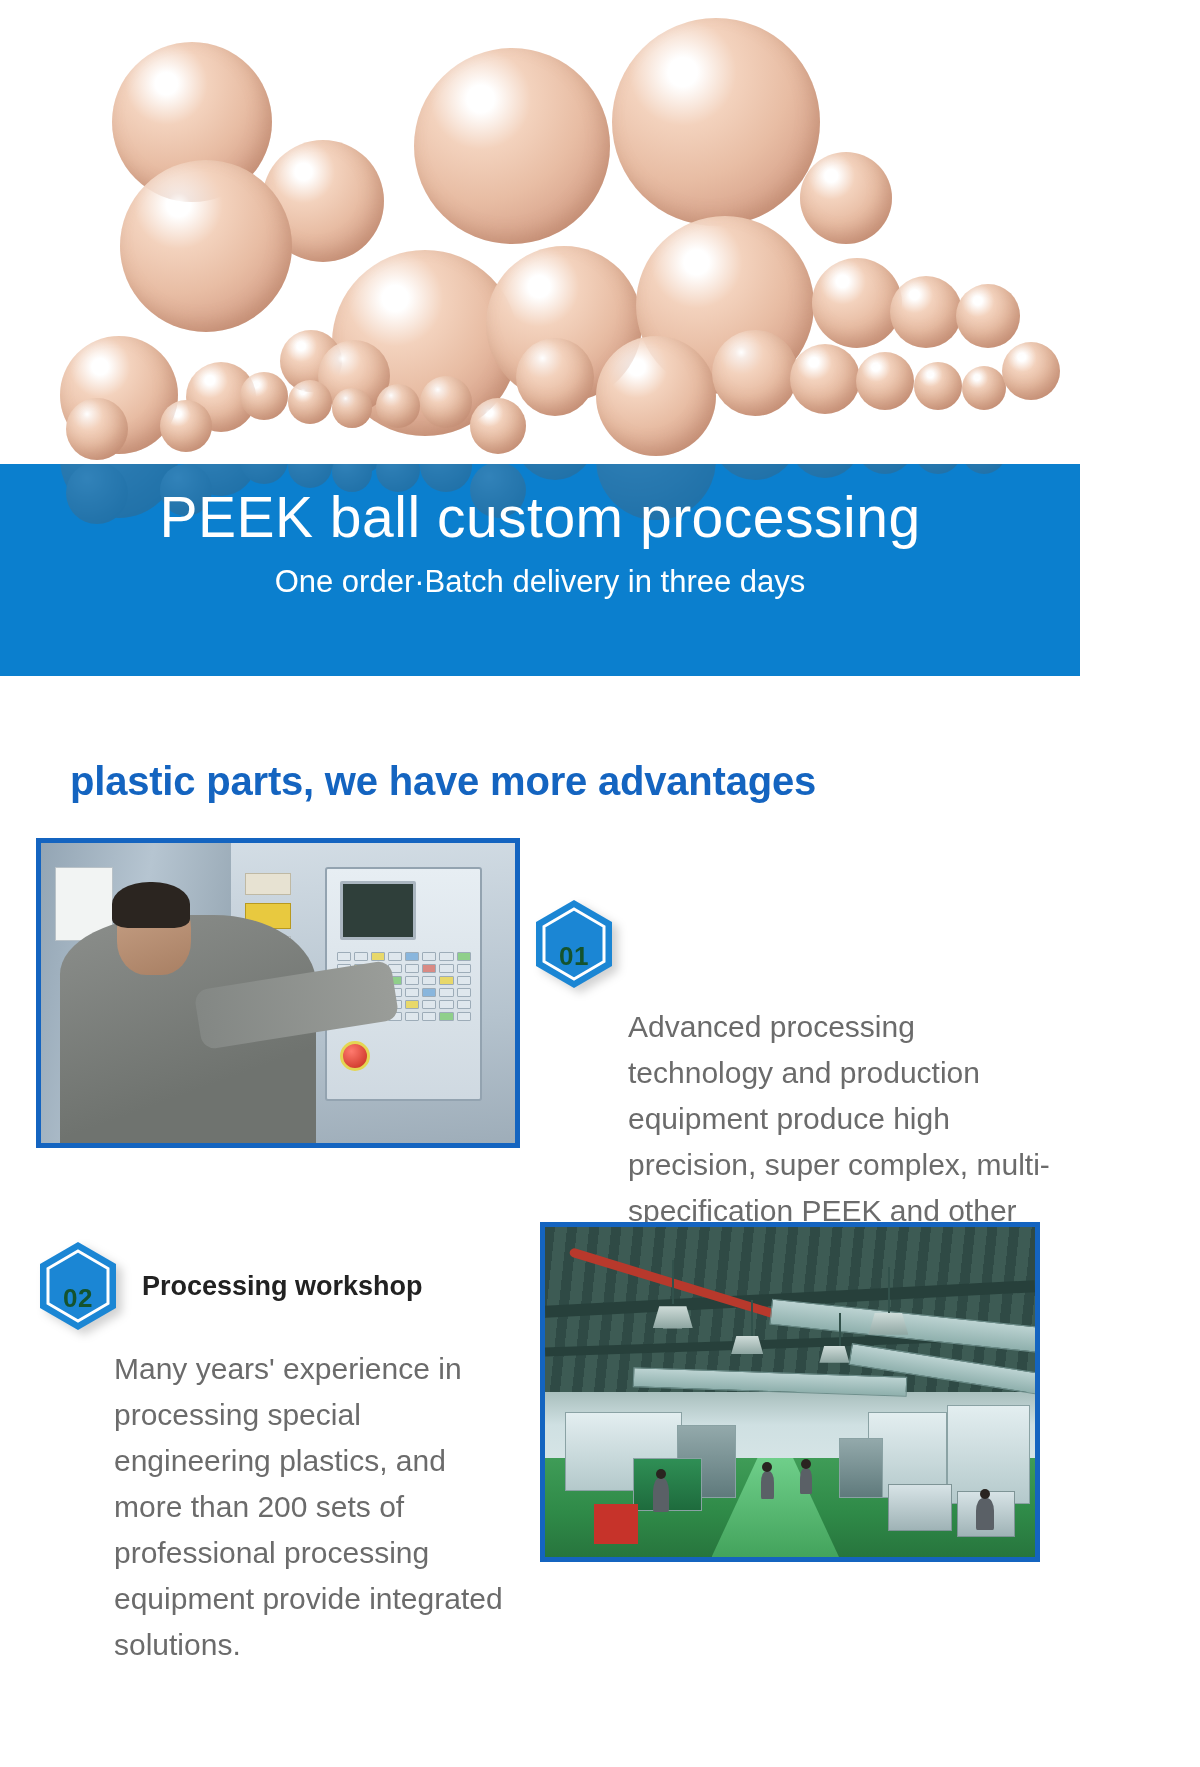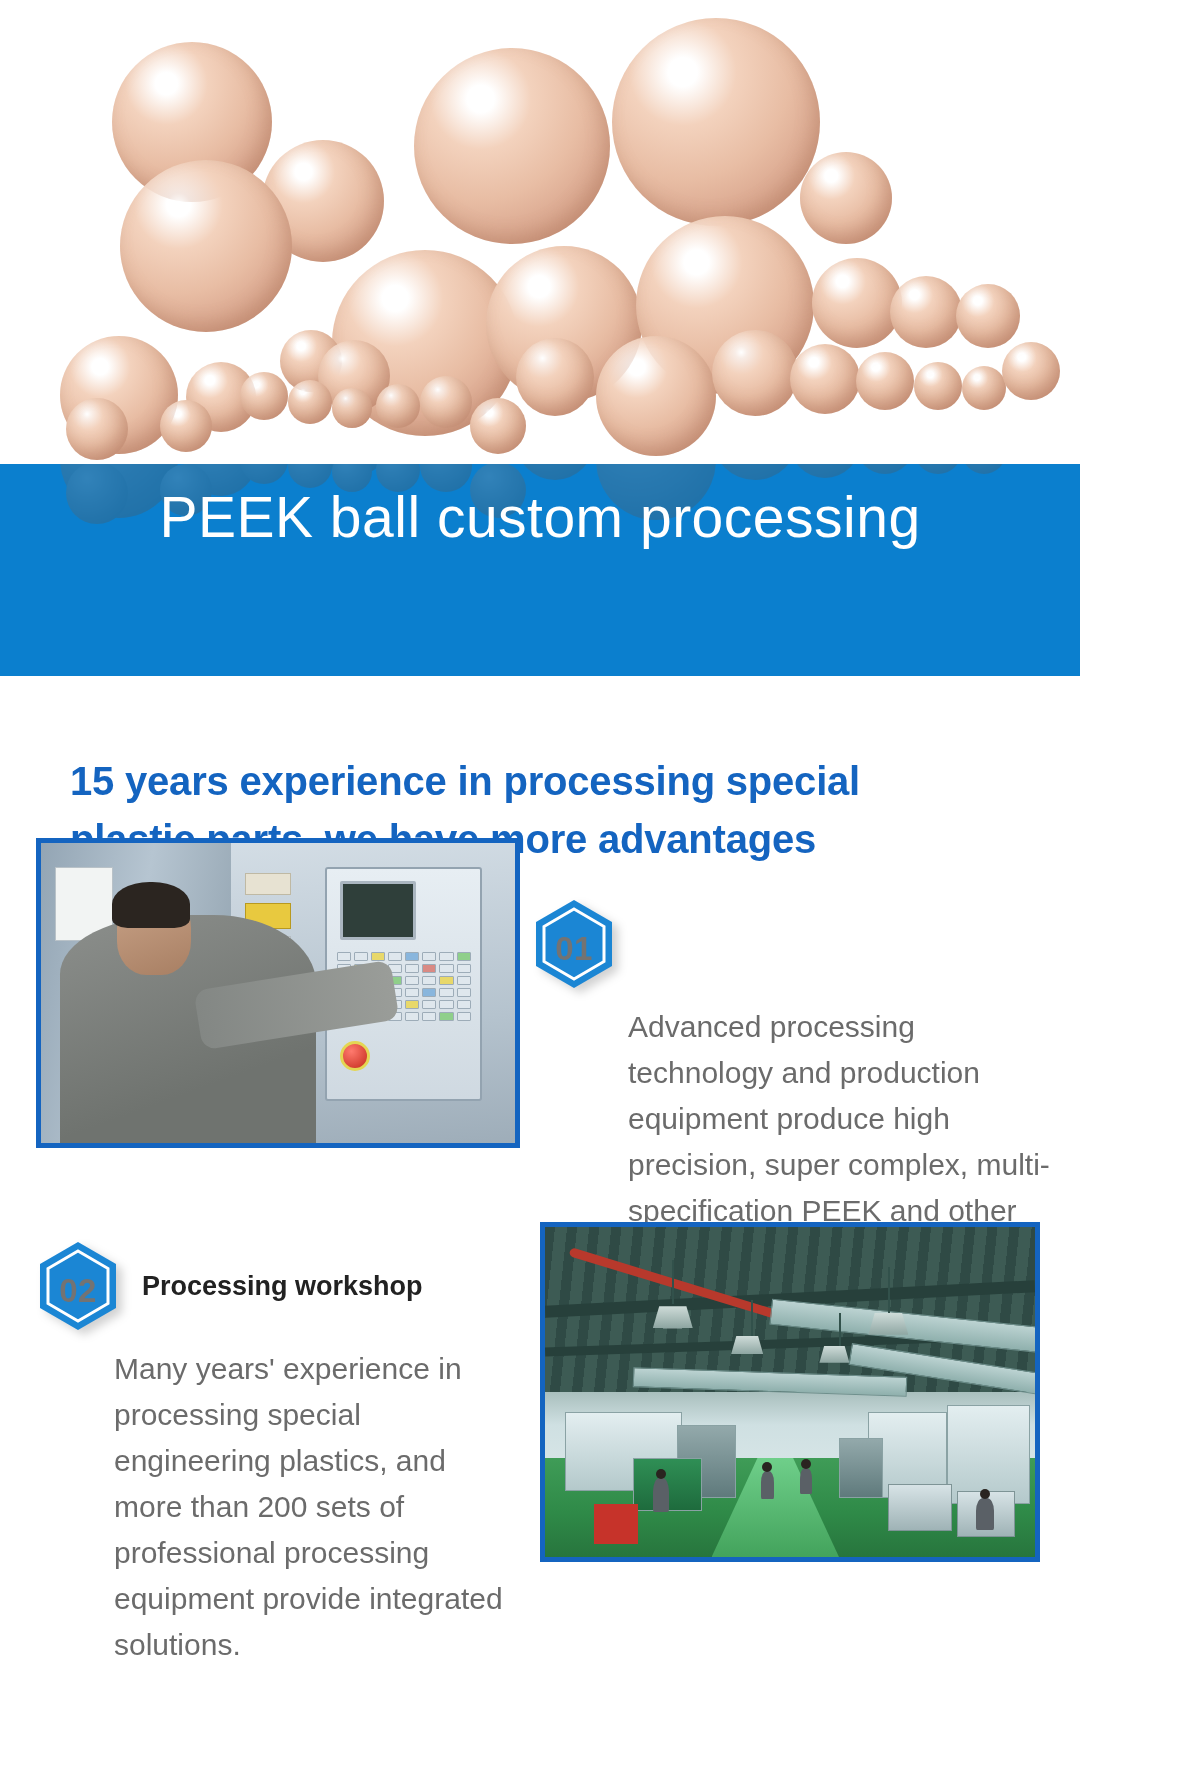--- a/index.html
+++ b/index.html
@@ -166,23 +166,23 @@
 
   
   .feature { position: absolute; }
   #feature-01 { left: 532px; top: 898px; width: 536px; }
   #feature-02 { left: 36px; top: 1240px; width: 500px; }
 
   .feature-head { display: flex; align-items: center; }
   .badge { position: relative; width: 84px; height: 92px; flex: 0 0 84px; }
   .badge svg { display: block; width: 84px; height: 92px; filter: drop-shadow(6px 5px 5px rgba(0,0,0,0.18)); }
   .badge-num {
-    position: absolute; left: 0; top: 5px; width: 84px; height: 92px;
+    position: absolute; left: 0; top: 12px; width: 84px; height: 92px;
     display: flex; align-items: center; justify-content: center;
-    color: #737373; font-size: 33px; font-weight: 700; letter-spacing: 0.5px;
+    color: #14532d; font-size: 26px; font-weight: 700; letter-spacing: 0.5px;
   }
   .feature-title {
     margin-left: 22px;
     color: #222222;
     font-size: 27px;
     font-weight: 700;
     line-height: 34px;
     white-space: nowrap;
   }
   .feature-body {
@@ -256,24 +256,24 @@
         <div class="ball" style="left:914px;top:-38px;width:48px;height:48px;"></div>
         <div class="ball" style="left:962px;top:-34px;width:44px;height:44px;"></div>
 
         <div class="ball" style="left:66px;top:-2px;width:62px;height:62px;"></div>
         <div class="ball" style="left:160px;top:0px;width:52px;height:52px;"></div>
         <div class="ball" style="left:470px;top:-2px;width:56px;height:56px;"></div>
       </div>
     </div>
 
     <div class="hero-title">PEEK ball custom processing</div>
+    <div class="hero-sub">One order·Batch delivery in three days</div>
   </div>
 
   <h2 class="section-heading">
-    <span>15 years experience in processing special</span>
     <span>plastic parts, we have more advantages</span>
   </h2>
 
   <div class="photo-frame" id="photo-cnc">
     <div class="cnc-scene">
       <div class="cnc-wall"></div>
       <div class="cnc-cab"></div>
       <div class="cnc-doc"></div>
       <div class="cnc-lab1"></div>
       <div class="cnc-lab2"></div>

